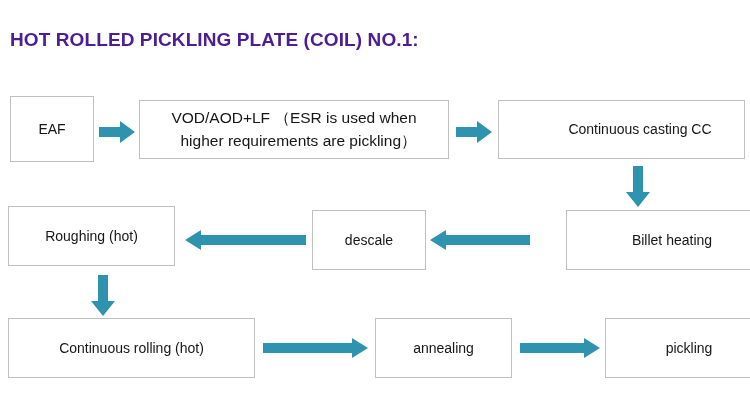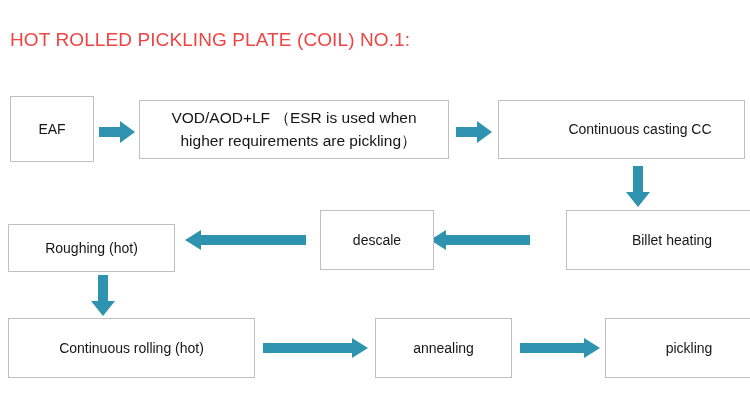--- a/index.html
+++ b/index.html
@@ -17,23 +17,23 @@
   #flowchart {
     position: relative;
     width: 750px;
     height: 416px;
   }
   .title {
     position: absolute;
     left: 10px;
     top: 29px;
     font-size: 19px;
-    font-weight: normal;
+    font-weight: bold;
     letter-spacing: 0.1px;
-    color: #ef4444;
+    color: #4c1d95;
     white-space: nowrap;
   }
   .node {
     position: absolute;
     box-sizing: border-box;
     border: 1px solid #c0c0c0;
     background: #ffffff;
     display: flex;
     align-items: center;
     justify-content: center;
@@ -97,31 +97,31 @@
   <div class="node" style="left:533px; top:210px; width:212px; height:60px;margin-left:33px;">
     <span>Billet heating</span>
   </div>
 
   <div class="arrow" style="left:430px; top:228px; width:100px; height:24px;">
     <svg width="100" height="24" viewBox="0 0 100 24">
       <polygon points="0,12 16,2 16,7 100,7 100,17 16,17 16,22" fill="#2e93ae"></polygon>
     </svg>
   </div>
 
-  <div class="node" style="left:312px; top:210px; width:114px; height:60px;margin-left:8px;">
+  <div class="node" style="left:312px; top:210px; width:114px; height:60px;">
     <span>descale</span>
   </div>
 
   <div class="arrow" style="left:185px; top:228px; width:121px; height:24px;">
     <svg width="121" height="24" viewBox="0 0 121 24">
       <polygon points="0,12 16,2 16,7 121,7 121,17 16,17 16,22" fill="#2e93ae"></polygon>
     </svg>
   </div>
 
-  <div class="node" style="left:8px; top:224px; width:167px; height:48px;">
+  <div class="node" style="left:8px; top:206px; width:167px; height:60px;">
     <span>Roughing (hot)</span>
   </div>
 
   <div class="arrow" style="left:90px; top:275px; width:26px; height:42px;">
     <svg width="26" height="42" viewBox="0 0 26 42">
       <polygon points="8,0 18,0 18,26 25,26 13,41 1,26 8,26" fill="#2e93ae"></polygon>
     </svg>
   </div>
 
   <div class="node" style="left:8px; top:318px; width:247px; height:60px;">

